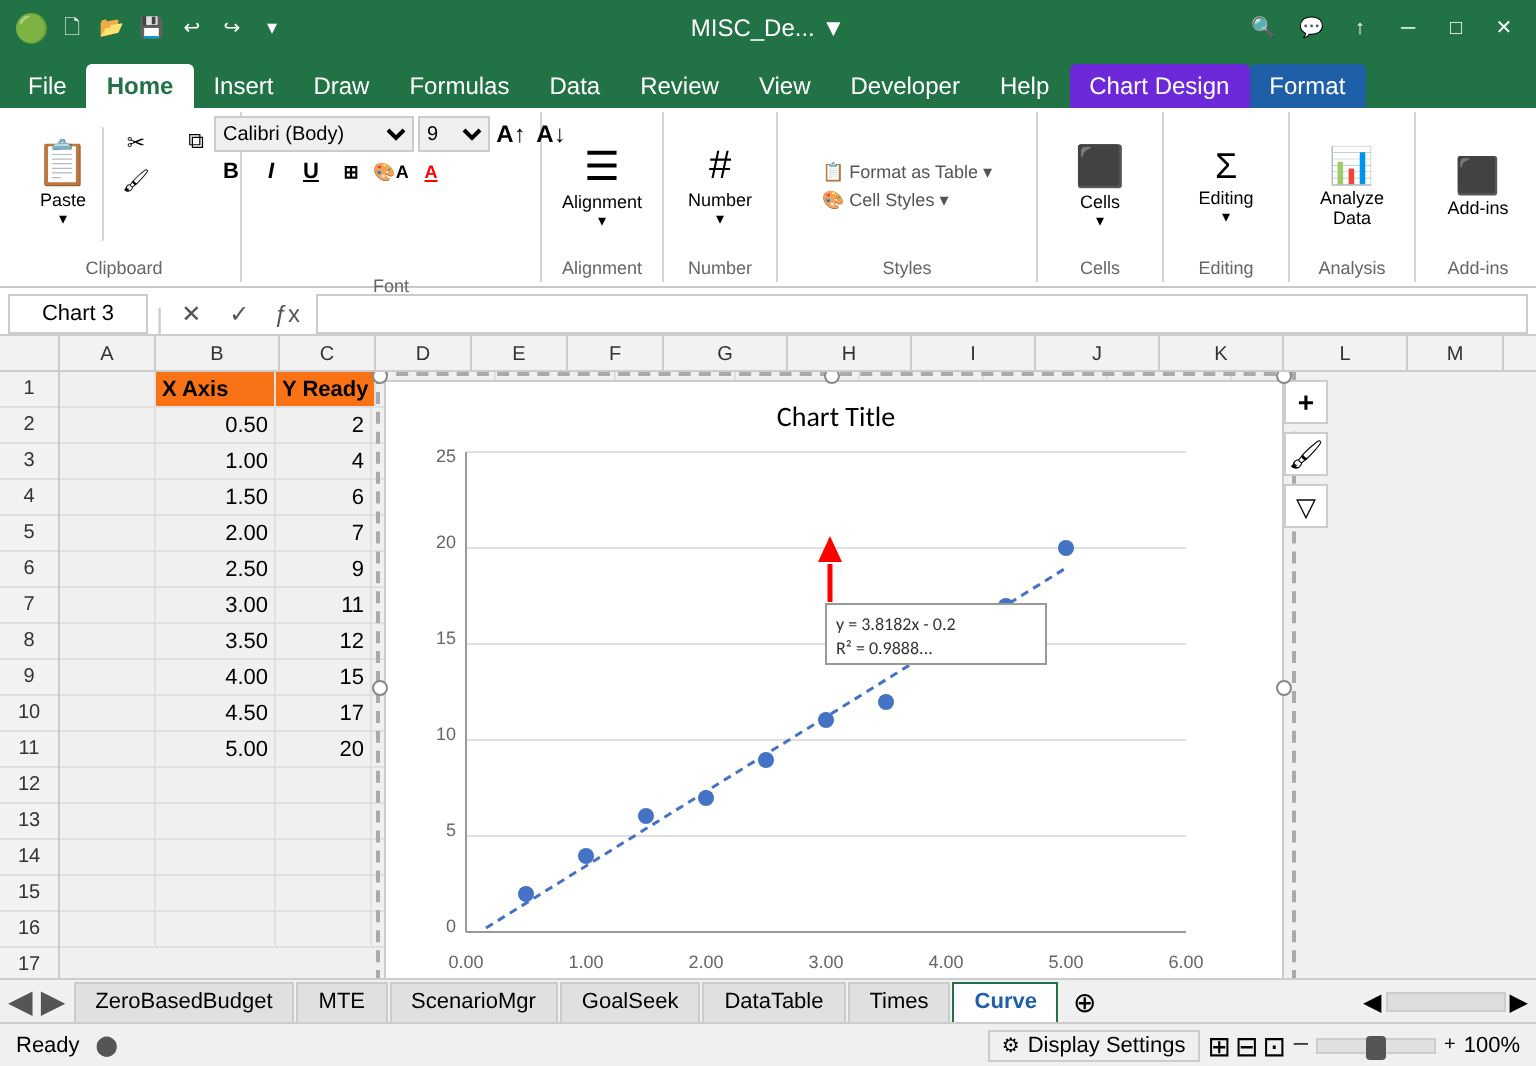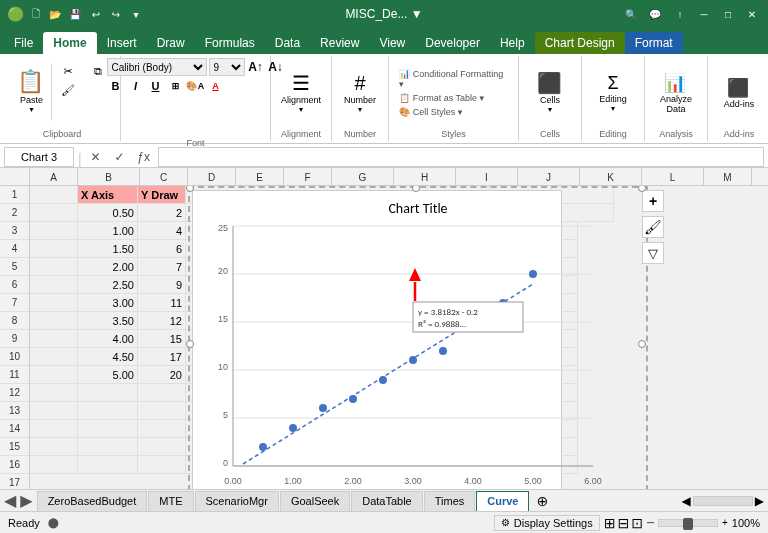--- a/index.html
+++ b/index.html
@@ -64,21 +64,21 @@
     #grid-container { display: flex; flex: 1; overflow: hidden; }
     #row-nums { width: 30px; min-width: 30px; background: #f2f2f2; border-right: 1px solid #ccc; }
     .row-num { height: 18px; display: flex; align-items: center; justify-content: center; font-size: 10px; color: #333; border-bottom: 1px solid #e0e0e0; }
     #grid { flex: 1; position: relative; overflow: hidden; }
     .grid-row { display: flex; height: 18px; }
     .cell { border-right: 1px solid #e0e0e0; border-bottom: 1px solid #e0e0e0; min-width: 60px; height: 18px; font-size: 11px; padding: 0 3px; display: flex; align-items: center; overflow: hidden; white-space: nowrap; }
     .cell.col-a { min-width: 48px; }
     .cell.col-b { min-width: 60px; }
     .cell.col-c { min-width: 48px; }
     .cell.right { justify-content: flex-end; }
-    .cell.header-cell { background: #fca5a5; font-weight: bold; }
+    .cell.header-cell { background: #f97316; font-weight: bold; }
 
     
     #status-bar { height: 22px; background: #f0f0f0; border-top: 1px solid #ccc; display: flex; align-items: center; padding: 0 8px; gap: 8px; font-size: 11px; }
     #status-right { margin-left: auto; display: flex; align-items: center; gap: 4px; }
 
     
     #sheet-tabs { height: 22px; background: #f0f0f0; border-top: 1px solid #ccc; display: flex; align-items: center; padding-left: 4px; gap: 0; overflow: hidden; }
     .sheet-tab { padding: 2px 10px; font-size: 11px; border: 1px solid #ccc; border-bottom: none; background: #e0e0e0; cursor: pointer; height: 20px; display: flex; align-items: center; margin-right: 1px; white-space: nowrap; }
     .sheet-tab.active { background: white; color: #1e5fa8; font-weight: 600; border-color: #217346; }
     .sheet-add { padding: 2px 6px; cursor: pointer; font-size: 14px; display: flex; align-items: center; }
@@ -111,21 +111,21 @@
   <div class="ribbon-tab">File</div>
   <div class="ribbon-tab active">Home</div>
   <div class="ribbon-tab">Insert</div>
   <div class="ribbon-tab">Draw</div>
   <div class="ribbon-tab">Formulas</div>
   <div class="ribbon-tab">Data</div>
   <div class="ribbon-tab">Review</div>
   <div class="ribbon-tab">View</div>
   <div class="ribbon-tab">Developer</div>
   <div class="ribbon-tab">Help</div>
-  <div class="ribbon-tab" style="background:#4d7c0f;color:white;">Chart Design</div>
+  <div class="ribbon-tab" style="background:#6d28d9;color:white;">Chart Design</div>
   <div class="ribbon-tab" style="background:#1e5fa8;color:white;">Format</div>
 </div>
 
 <div id="ribbon">
 
   <div class="ribbon-group">
     <div class="ribbon-group-content">
       <div style="display:flex;align-items:stretch;height:60px;">
         <div class="paste-btn">
           <span style="font-size:22px;">📋</span>
@@ -201,21 +201,20 @@
         <span style="font-size:9px;">Number</span>
         <span style="font-size:8px;">▾</span>
       </div>
     </div>
     <div class="ribbon-group-label">Number</div>
   </div>
 
   <div class="ribbon-group" style="min-width:130px;">
     <div class="ribbon-group-content">
       <div class="styles-group">
-        <div class="style-item">📊 Conditional Formatting ▾</div>
         <div class="style-item">📋 Format as Table ▾</div>
         <div class="style-item">🎨 Cell Styles ▾</div>
       </div>
     </div>
     <div class="ribbon-group-label">Styles</div>
   </div>
 
   <div class="ribbon-group">
     <div class="ribbon-group-content">
       <div class="cells-btn">
@@ -306,21 +305,21 @@
       <div class="row-num">15</div>
       <div class="row-num">16</div>
       <div class="row-num">17</div>
     </div>
 
     <div id="grid" style="position:relative;">
 
       <div class="grid-row">
         <div class="cell col-a"></div>
         <div class="cell col-b header-cell">X Axis</div>
-        <div class="cell col-c header-cell">Y Draw</div>
+        <div class="cell col-c header-cell">Y Ready</div>
         <div class="cell"></div>
         <div class="cell"></div>
         <div class="cell"></div>
         <div class="cell" style="min-width:62px;"></div>
         <div class="cell" style="min-width:62px;"></div>
         <div class="cell" style="min-width:62px;"></div>
         <div class="cell" style="min-width:62px;"></div>
       </div>
 
       <div class="grid-row">
@@ -500,21 +499,21 @@
         <div class="cell" style="min-width:48px;"></div>
         <div class="cell" style="min-width:48px;"></div>
         <div class="cell" style="min-width:48px;"></div>
         <div class="cell" style="min-width:62px;"></div>
         <div class="cell" style="min-width:62px;"></div>
         <div class="cell" style="min-width:62px;"></div>
         <div class="cell" style="min-width:62px;"></div>
       </div>
 
       <div style="position:absolute;left:158px;top:0;width:460px;height:315px;border:2px dashed #aaa;background:transparent;pointer-events:none;"></div>
-      <div style="position:absolute;left:162px;top:4px;width:370px;height:304px;background:white;border:1px solid #ccc;">
+      <div style="position:absolute;left:162px;top:4px;width:450px;height:304px;background:white;border:1px solid #ccc;">
         
         <svg width="450" height="304">
 
           <text x="225" y="22" text-anchor="middle" font-size="14" font-family="Calibri,Arial">Chart Title</text>
 
           <g transform="translate(40,35)">
 
             <text x="-5" y="240" text-anchor="end" font-size="9" fill="#666">0</text>
             <text x="-5" y="192" text-anchor="end" font-size="9" fill="#666">5</text>
             <text x="-5" y="144" text-anchor="end" font-size="9" fill="#666">10</text>

